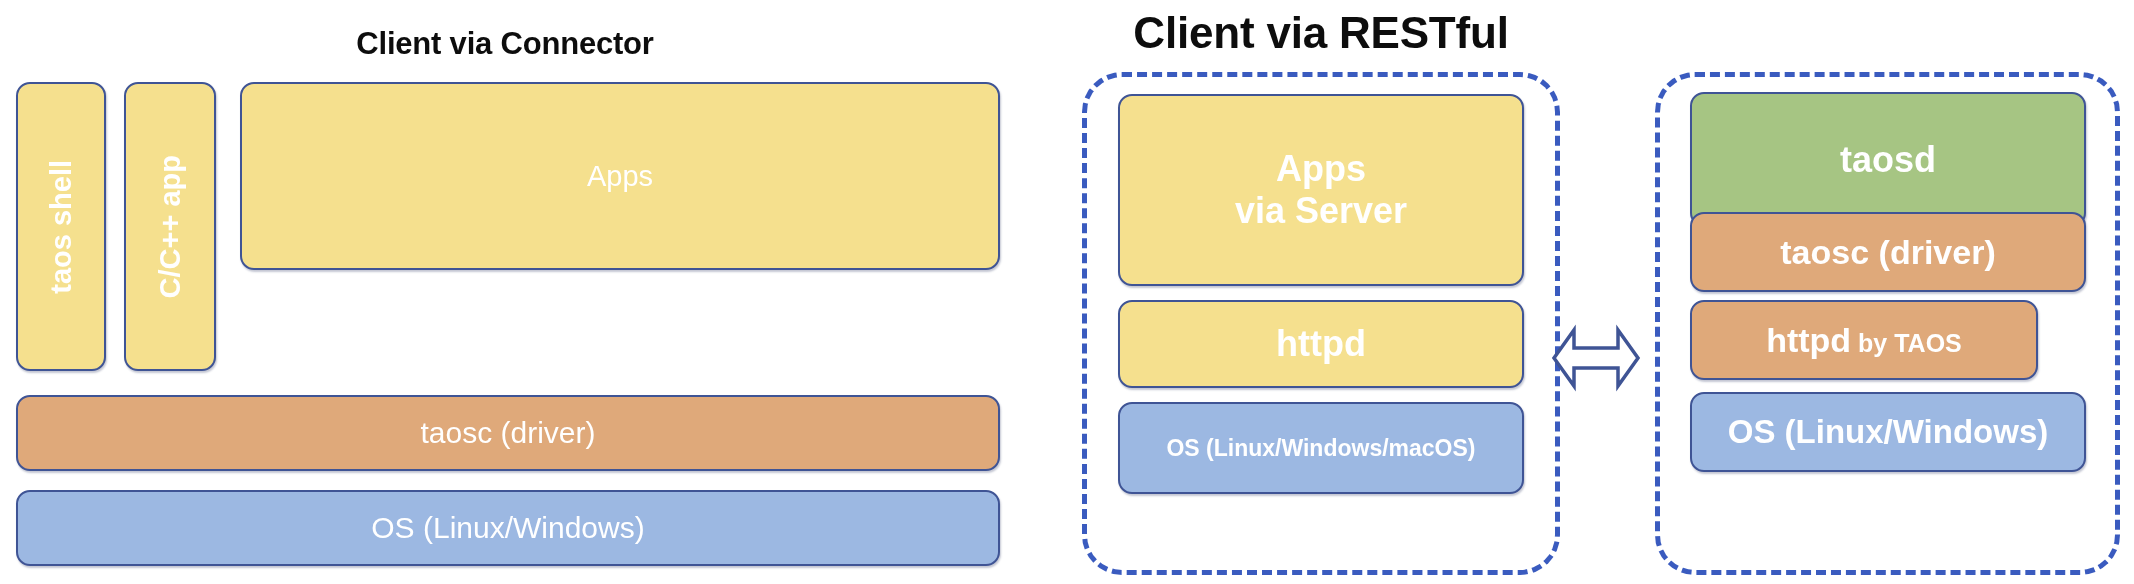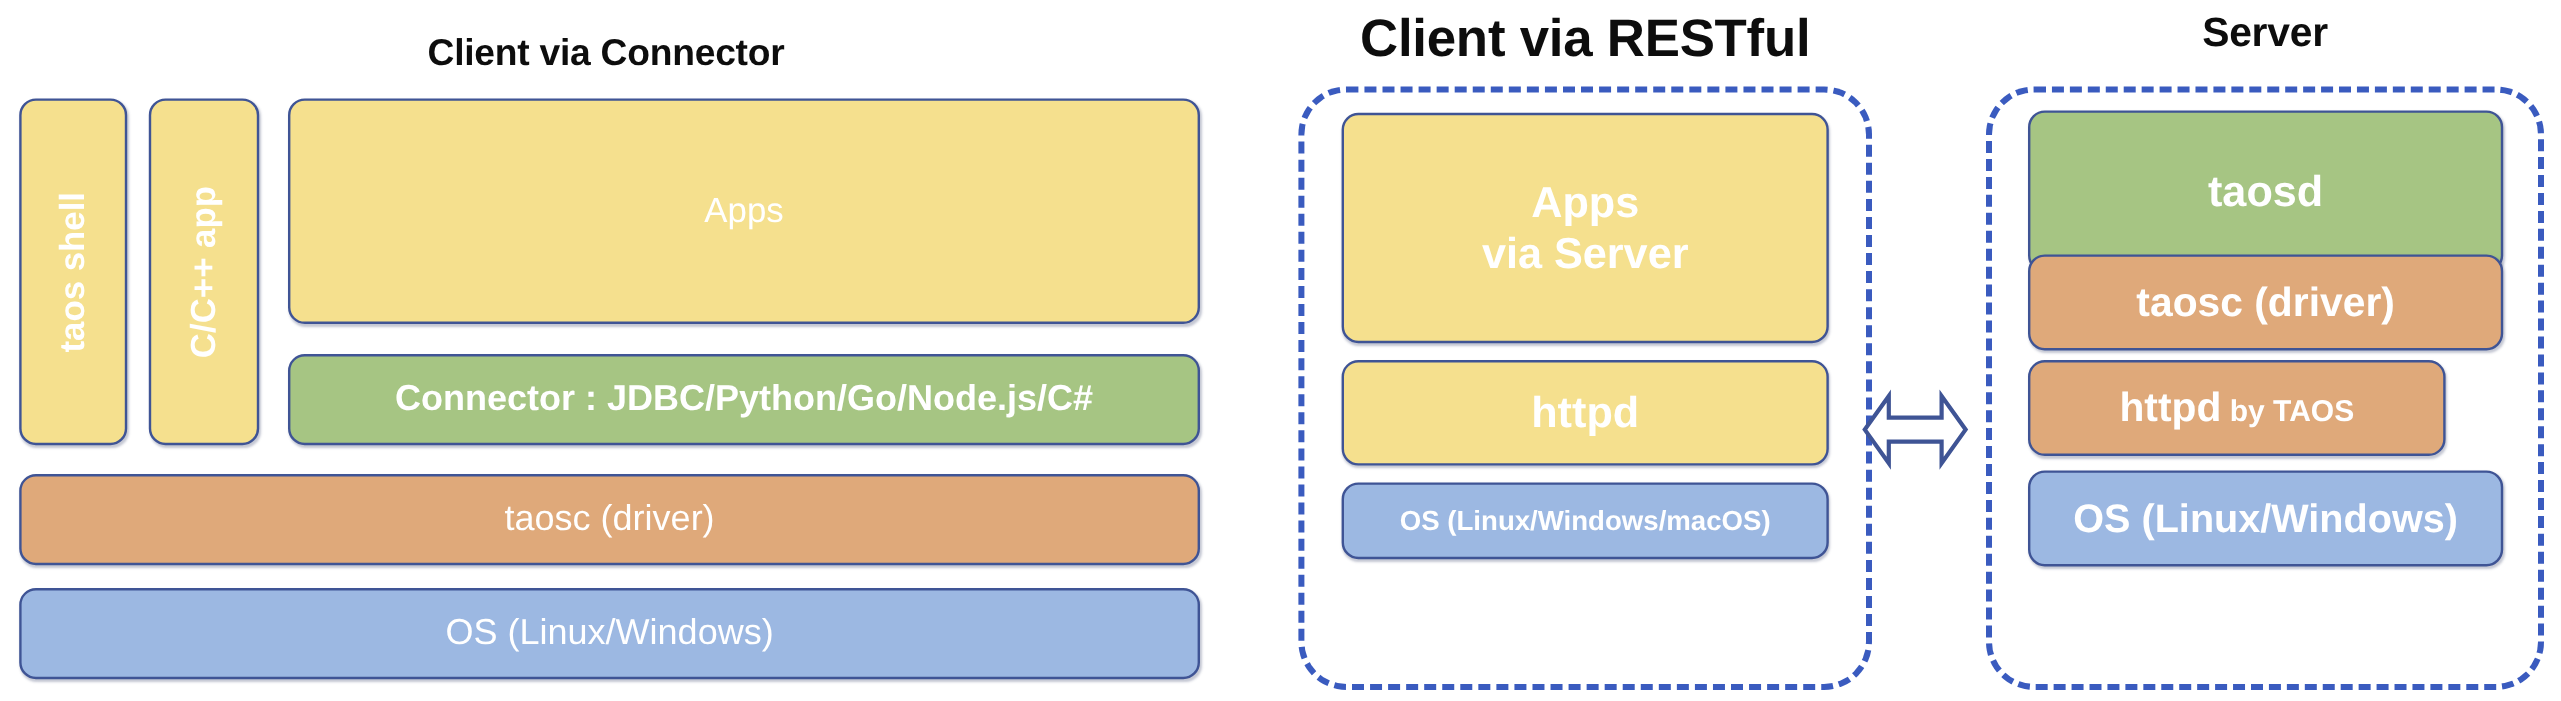--- a/index.html
+++ b/index.html
@@ -105,21 +105,21 @@
 
   #box-apps-restful {
     left: 1118px; top: 94px; width: 406px; height: 192px;
     font-size: 36px; line-height: 1.18;
   }
   #box-httpd-client {
     left: 1118px; top: 300px; width: 406px; height: 88px;
     font-size: 36px;
   }
   #box-os-restful {
-    left: 1118px; top: 402px; width: 406px; height: 64px;
+    left: 1118px; top: 402px; width: 406px; height: 92px;
     font-size: 23px;
   }
 
   
   #group-server { left: 1655px; top: 72px; width: 465px; height: 503px; }
 
   #box-taosd {
     left: 1690px; top: 92px; width: 396px; height: 135px;
     font-size: 36px;
   }
@@ -152,23 +152,20 @@
   </div>
 
   <div class="block yellow" id="box-cpp-app" style="background: rgb(245, 224, 142); border-color: rgb(63, 84, 149); color: rgb(255, 255, 255);">
     <span class="vlabel">C/C++ app</span>
   </div>
 
   <div class="block yellow" id="box-apps-left" style="background: rgb(245, 224, 142); border-color: rgb(63, 84, 149); color: rgb(255, 255, 255);">
     <span>Apps</span>
   </div>
 
-  <div class="block green" id="box-connector" style="background: rgb(166, 197, 131); border-color: rgb(63, 84, 149); color: rgb(255, 255, 255);">
-    <span>Connector : JDBC/Python/Go/Node.js/C#</span>
-  </div>
 
   <div class="block orange" id="box-taosc-left" style="background: rgb(223, 169, 122); border-color: rgb(63, 84, 149); color: rgb(255, 255, 255);">
     <span>taosc (driver)</span>
   </div>
 
   <div class="block blue" id="box-os-left" style="background: rgb(156, 184, 226); border-color: rgb(63, 84, 149); color: rgb(255, 255, 255);">
     <span>OS (Linux/Windows)</span>
   </div>
 
   <div class="panel-title" id="title-restful" style="color: rgb(13, 13, 13);">Client via RESTful</div>
@@ -189,21 +186,20 @@
   <div class="block blue" id="box-os-restful" style="background: rgb(156, 184, 226); border-color: rgb(63, 84, 149); color: rgb(255, 255, 255);">
     <span>OS (Linux/Windows/macOS)</span>
   </div>
 
   <div class="arrow-wrap" id="arrow-connect">
     <svg width="96" height="72" viewBox="0 0 96 72">
       <polygon points="26,8 26,26 70,26 70,8 90,36 70,64 70,46 26,46 26,64 6,36" fill="#ffffff" stroke="#3f5495" stroke-width="3.5" stroke-linejoin="miter"></polygon>
     </svg>
   </div>
 
-  <div class="panel-title" id="title-server" style="color: rgb(13, 13, 13);">Server</div>
 
   <div class="dashed-group" id="group-server" style="border-color: rgb(58, 91, 191);"></div>
 
   <div class="block green" id="box-taosd" style="background: rgb(166, 197, 131); border-color: rgb(63, 84, 149); color: rgb(255, 255, 255);">
     <span>taosd</span>
   </div>
 
   <div class="block orange" id="box-taosc-server" style="background: rgb(223, 169, 122); border-color: rgb(63, 84, 149); color: rgb(255, 255, 255);">
     <span>taosc (driver)</span>
   </div>

